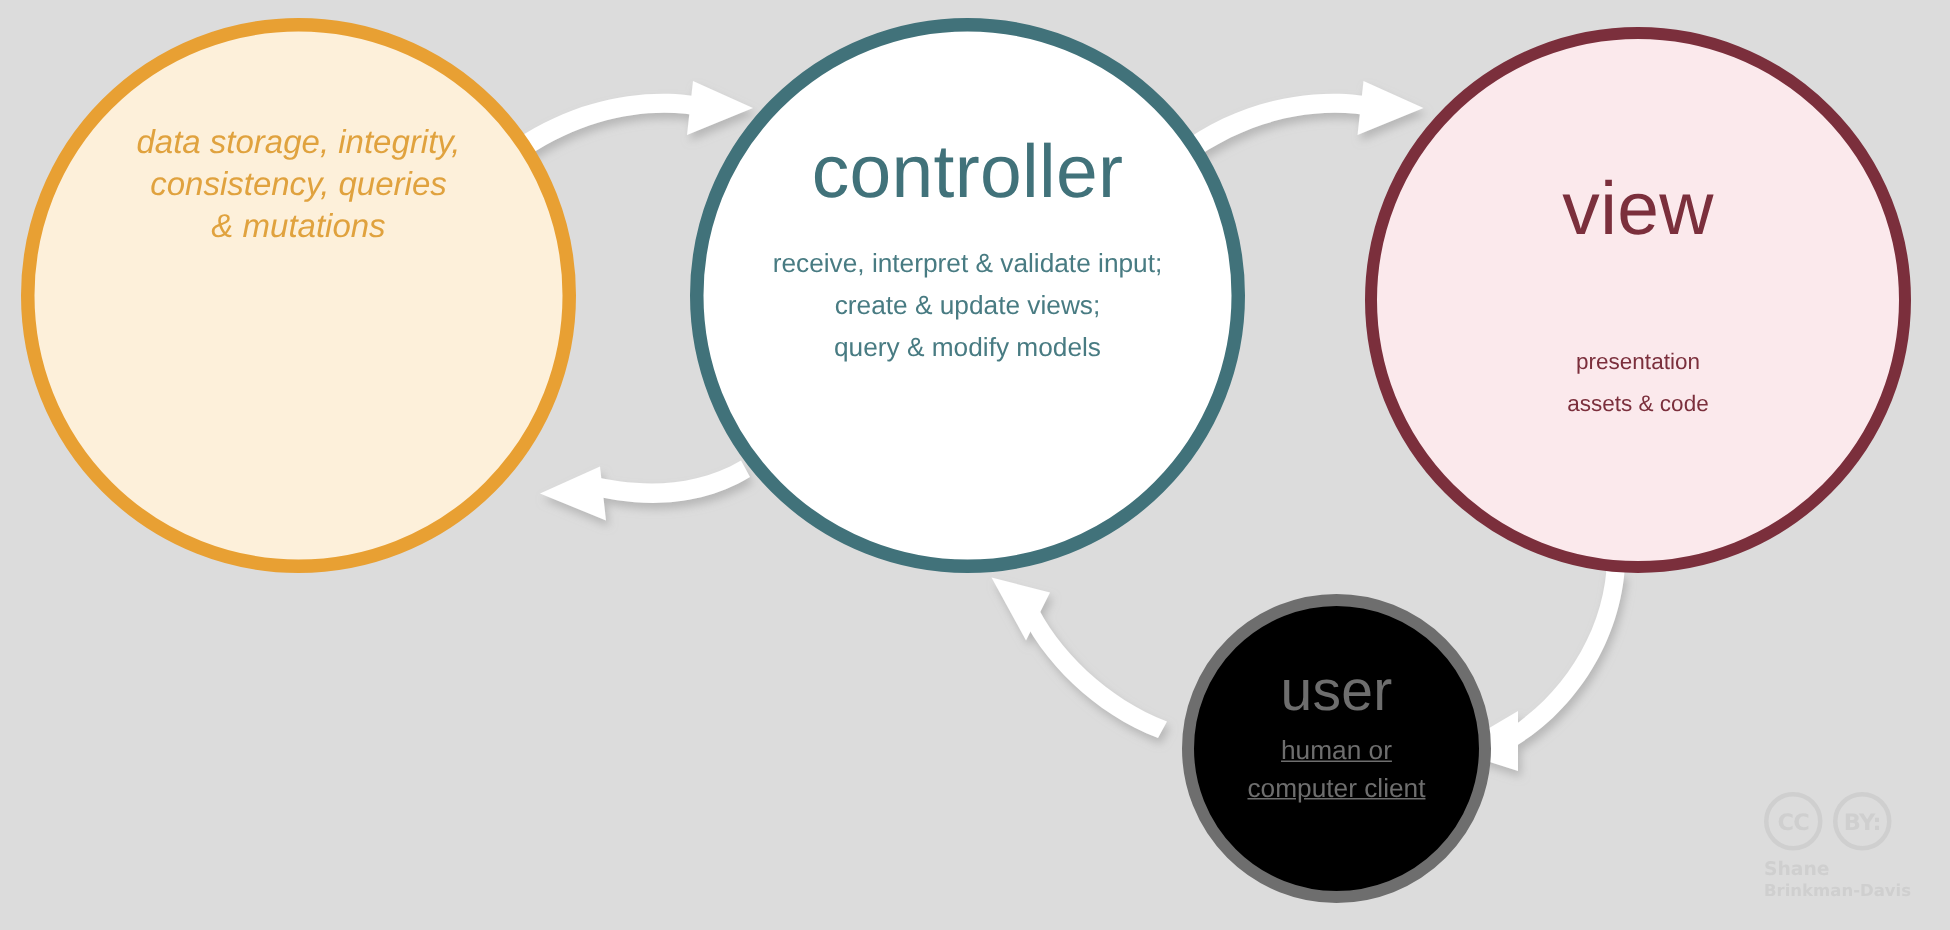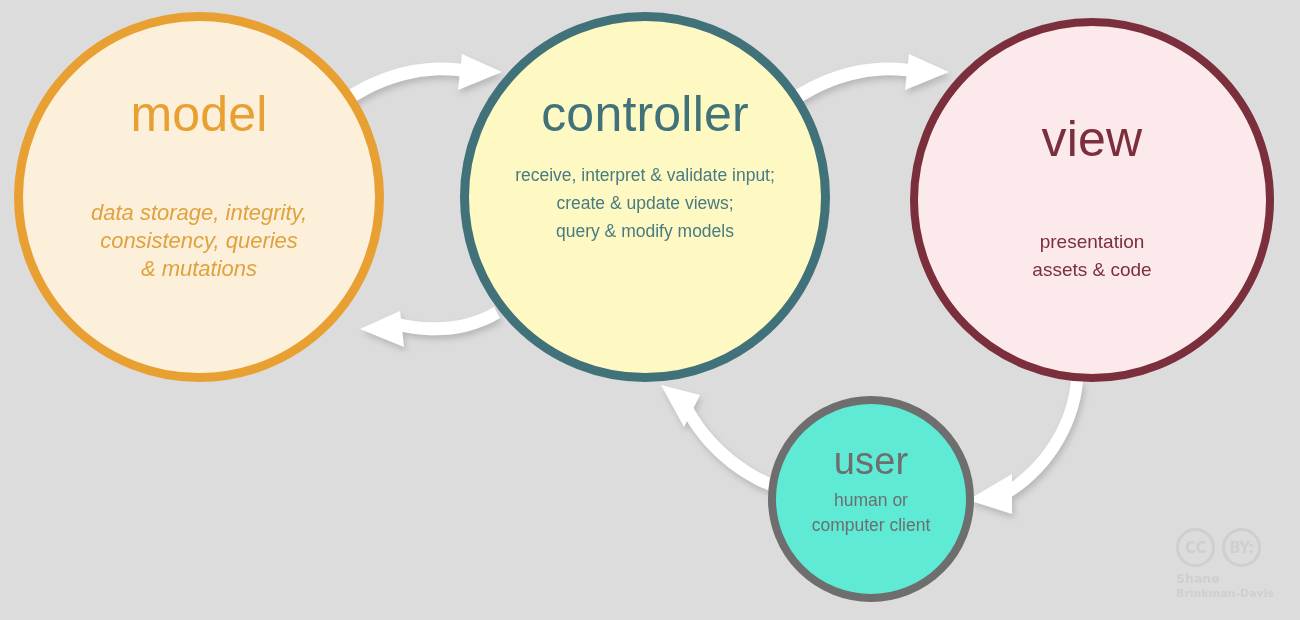--- a/index.html
+++ b/index.html
@@ -54,21 +54,21 @@
     line-height: 28px;
     color: #e0a23e;
     font-style: italic;
   }
 
   
   #node-controller {
     left: 460px; top: 12px;
     width: 370px; height: 370px;
     border: 9px solid #41727a;
-    background: #fef9c3;
+    background: #ffffff;
   }
   #node-controller .title {
     margin-top: 68px;
     font-size: 50px;
     color: #41727a;
   }
   #node-controller .body {
     margin-top: 22px;
     font-size: 17.5px;
     line-height: 28px;
@@ -82,42 +82,43 @@
     border: 8px solid #7b2f3c;
     background: #fbe9ec;
   }
   #node-view .title {
     margin-top: 88px;
     font-size: 50px;
     color: #7b2f3c;
   }
   #node-view .body {
     margin-top: 64px;
-    font-size: 19px;
+    font-size: 15px;
     line-height: 28px;
     color: #7b2f3c;
   }
 
   
   #node-user {
-    left: 768px; top: 396px;
+    left: 788px; top: 396px;
     width: 206px; height: 206px;
     border: 8px solid #6e6e6e;
-    background: #5eead4;
+    background: #000000;
   }
   #node-user .title {
     margin-top: 38px;
     font-size: 38px;
     color: #6e6e6e;
   }
   #node-user .body {
     margin-top: 8px;
     font-size: 17.5px;
     line-height: 25px;
     color: #6e6e6e;
+    text-decoration: underline;
   }
 
   
   #arrows {
     position: absolute;
     left: 0; top: 0;
     width: 1300px; height: 620px;
     pointer-events: none;
   }
 
@@ -190,21 +191,20 @@
       </g>
 
       <g>
         <path d="M772,492 C730,476 694,441 678,404 L689,399 C705,434 739,466 778,481 Z"></path>
         <path d="M684,427 L661,385 L700,395 Z"></path>
       </g>
     </g>
   </svg>
 
   <div class="node" id="node-model">
-    <div class="title">model</div>
     <div class="body">data storage, integrity,
 consistency, queries
 &amp; mutations</div>
   </div>
 
   <div class="node" id="node-controller">
     <div class="title">controller</div>
     <div class="body">receive, interpret &amp; validate input;
 create &amp; update views;
 query &amp; modify models</div>

